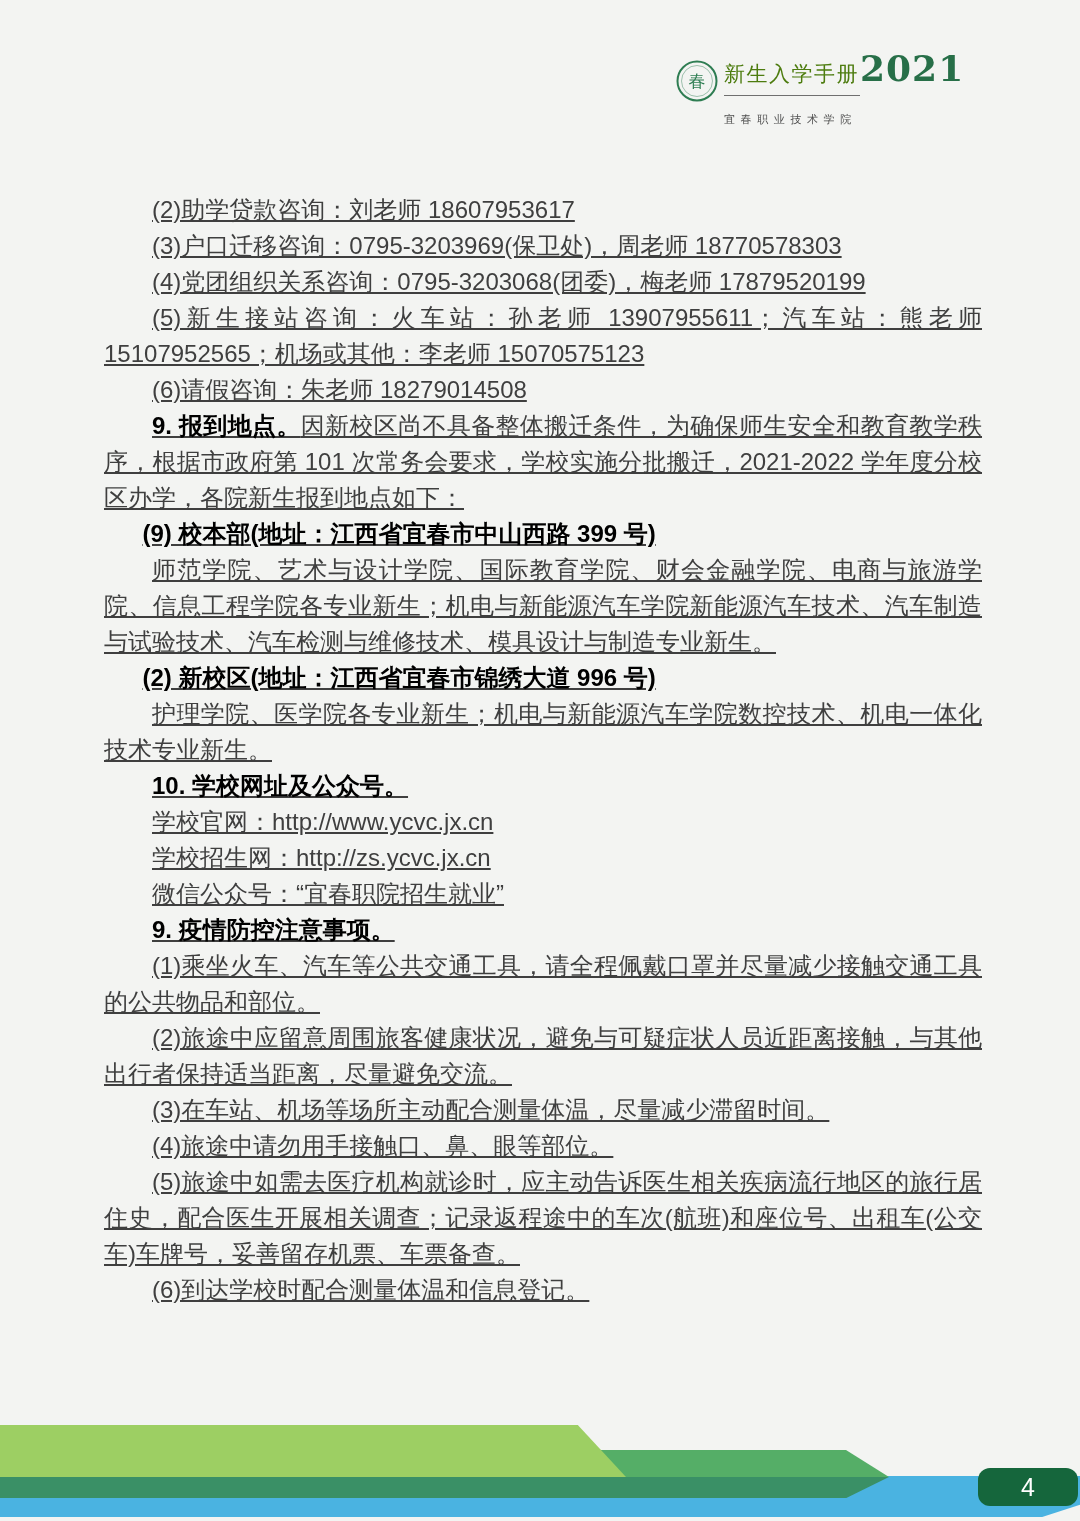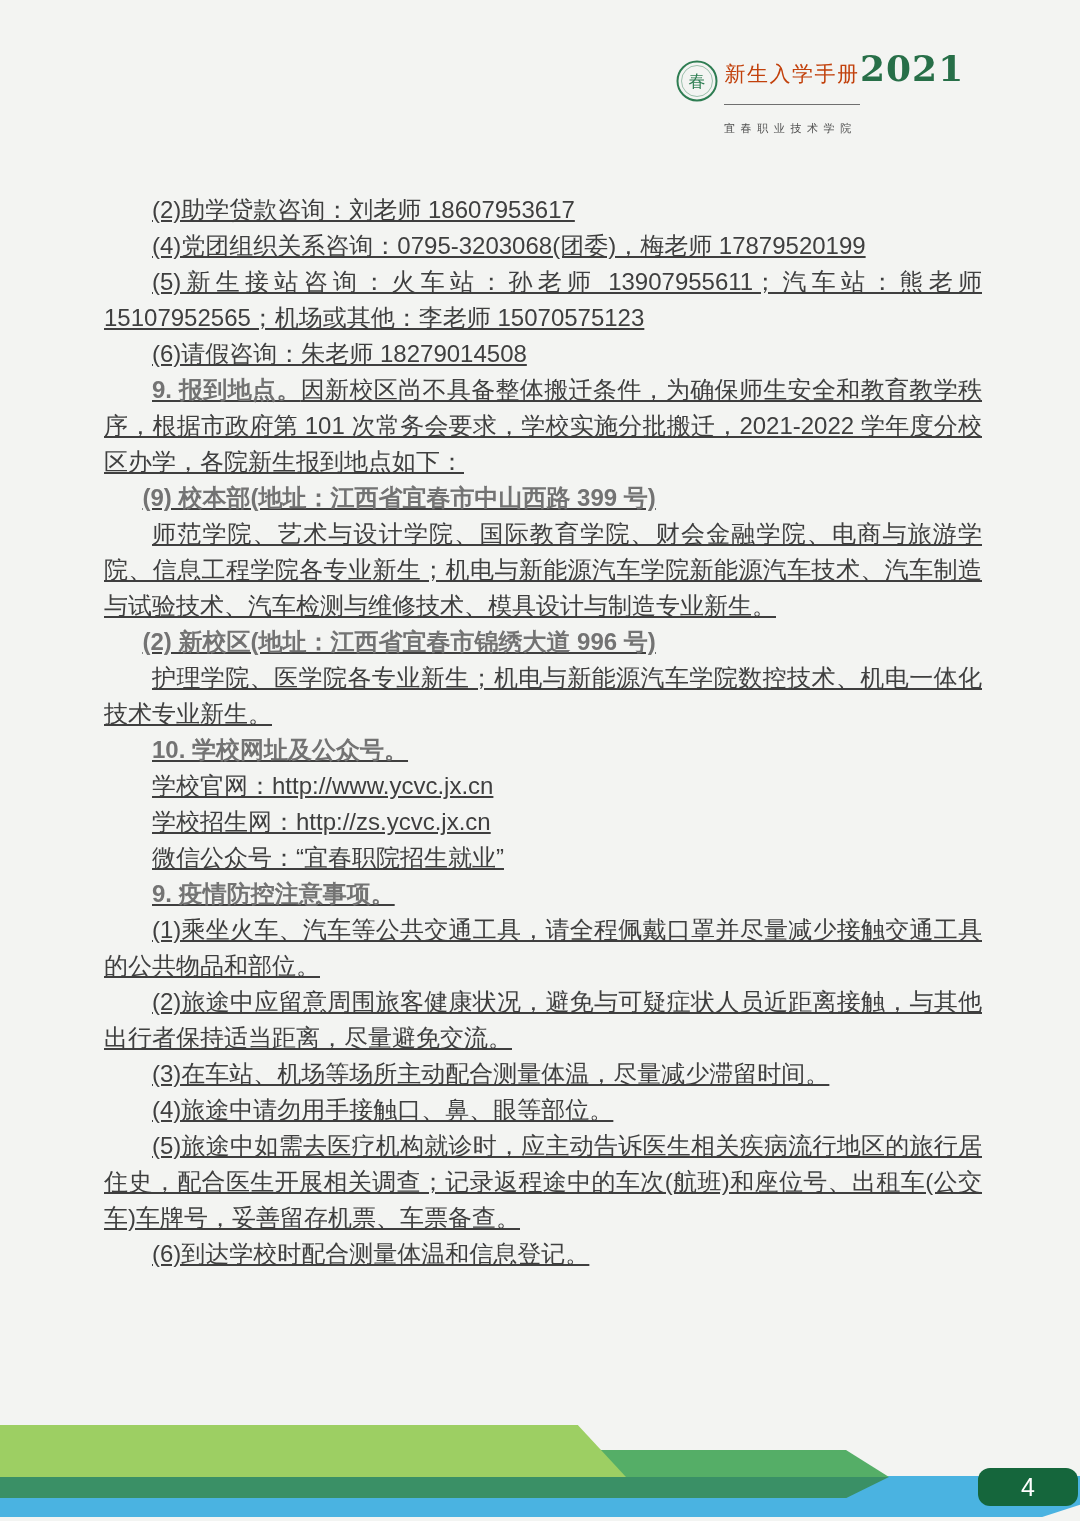--- a/index.html
+++ b/index.html
@@ -10,24 +10,23 @@
     overflow:hidden;
     font-family:"Liberation Sans","DejaVu Sans",sans-serif;
   }
 
   
   .header{position:absolute;left:0;top:0;width:1080px;height:130px;}
   .logo{position:absolute;left:676px;top:60px;width:42px;height:42px;}
   .logo svg{display:block;width:42px;height:42px;}
   .title-block{position:absolute;left:724px;top:60px;width:136px;}
   .handbook-title{
-    font-size:21px;letter-spacing:1.5px;color:#c2410c;
-    padding-bottom:16px;border-bottom:1.5px solid #6f6f6f;
+    font-size:21px;letter-spacing:1.5px;color:#4d7c0f;
+    padding-bottom:7px;border-bottom:1.5px solid #6f6f6f;
     white-space:nowrap;
-    text-align:center;
   }
   .school-name{
     margin-top:16px;font-size:11px;letter-spacing:5.6px;
     color:#4f4f4f;white-space:nowrap;
   }
   .year{
     position:absolute;left:860px;top:50px;
     font-family:"DejaVu Serif","Liberation Serif",serif;
     font-weight:600;font-size:36px;line-height:1;
     color:var(--heading-green,#276f48);letter-spacing:1px;
@@ -35,21 +34,21 @@
 
   
   .doc-body{
     position:absolute;left:104px;top:192px;width:878px;
     font-size:24px;line-height:36px;color:var(--text,#3f3f3f);
     text-align:justify;
   }
   .para{margin:0;text-decoration:underline;}
   .para.indent{text-indent:2em;}
   .para.indent-small{text-indent:1.6em;}
-  .para .bold{font-weight:bold;color:#737373;}
+  .para .bold{font-weight:bold;color:#000000;}
 
   
   .footer-shape{position:absolute;}
   .shape-blue{
     left:0;top:1476px;width:1080px;height:41px;
     background:var(--footer-blue,#4ab3e1);
     clip-path:polygon(0 0,100% 0,100% 70%,96.5% 100%,0 100%);
     z-index:1;
   }
   .shape-teal{
@@ -92,20 +91,21 @@
     </div>
     <div class="title-block">
       <div class="handbook-title">新生入学手册</div>
       <div class="school-name">宜春职业技术学院</div>
     </div>
     <div class="year">2021</div>
   </div>
 
   <div class="doc-body">
       <p class="para indent"><span>(2)助学贷款咨询：刘老师 18607953617</span></p>
+      <p class="para indent"><span>(3)户口迁移咨询：0795-3203969(保卫处)，周老师 18770578303</span></p>
       <p class="para indent"><span>(4)党团组织关系咨询：0795-3203068(团委)，梅老师 17879520199</span></p>
       <p class="para indent"><span>(5)新生接站咨询：火车站：孙老师 13907955611；汽车站：熊老师 15107952565；机场或其他：李老师 15070575123</span></p>
       <p class="para indent"><span>(6)请假咨询：朱老师 18279014508</span></p>
       <p class="para indent"><span class="bold">9. 报到地点。</span><span>因新校区尚不具备整体搬迁条件，为确保师生安全和教育教学秩序，根据市政府第 101 次常务会要求，学校实施分批搬迁，2021-2022 学年度分校区办学，各院新生报到地点如下：</span></p>
       <p class="para indent-small"><span class="bold">(9) 校本部(地址：江西省宜春市中山西路 399 号)</span></p>
       <p class="para indent"><span>师范学院、艺术与设计学院、国际教育学院、财会金融学院、电商与旅游学院、信息工程学院各专业新生；机电与新能源汽车学院新能源汽车技术、汽车制造与试验技术、汽车检测与维修技术、模具设计与制造专业新生。</span></p>
       <p class="para indent-small"><span class="bold">(2) 新校区(地址：江西省宜春市锦绣大道 996 号)</span></p>
       <p class="para indent"><span>护理学院、医学院各专业新生；机电与新能源汽车学院数控技术、机电一体化技术专业新生。</span></p>
       <p class="para indent"><span class="bold">10. 学校网址及公众号。</span></p>
       <p class="para indent"><span>学校官网：http://www.ycvc.jx.cn</span></p>

